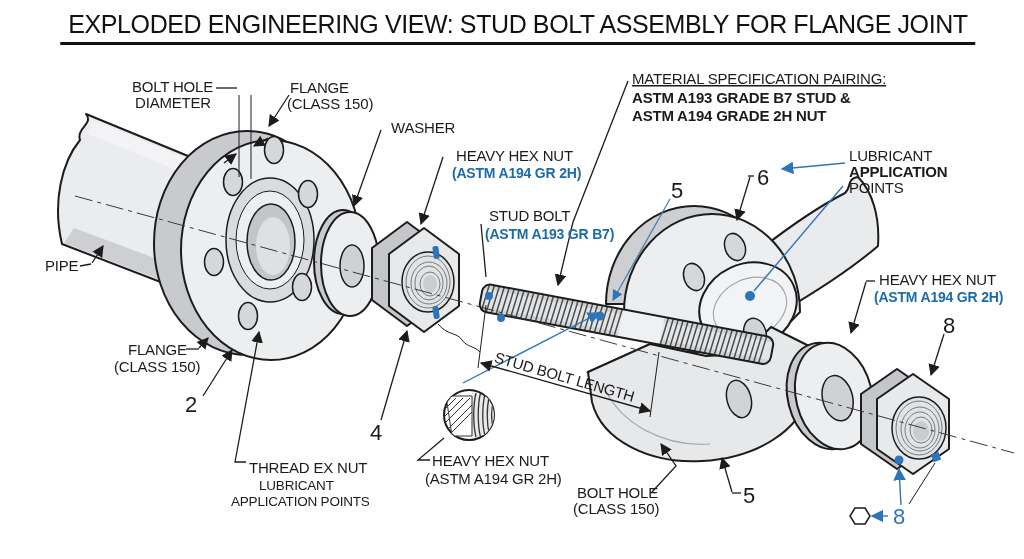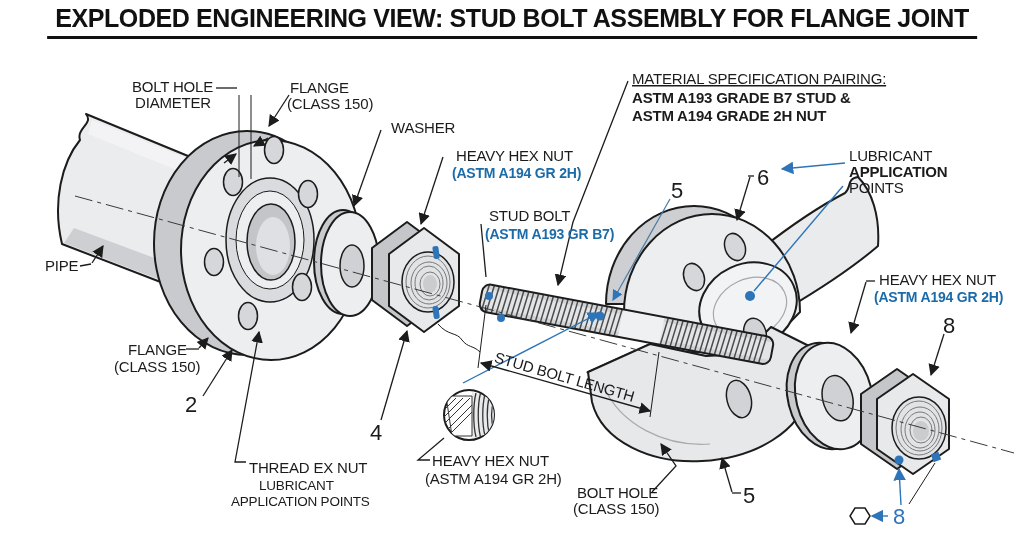--- a/index.html
+++ b/index.html
@@ -1,20 +1,20 @@
 <!DOCTYPE html>
 <html><head>
 <meta charset="utf-8">
 <style>
   html,body{margin:0;padding:0;background:#ffffff;}
   #stage{position:relative;width:1024px;height:559px;background:#ffffff;overflow:hidden;
          font-family:"Liberation Sans",sans-serif;}
   #title{position:absolute;top:4px;left:50%;transform:translateX(-50%);
-         font-size:25px;font-weight:bold;color:#111;white-space:nowrap;
-         letter-spacing:-0.4px;border-bottom:3px solid #111;padding:0 8px 3px 8px;margin:0;}
+         font-size:25px;font-weight:normal;color:#111;white-space:nowrap;
+         letter-spacing:-0.4px;border-bottom:3px solid #111;padding:0 8px 3px 8px;margin:6px;}
   svg{position:absolute;top:0;left:0;}
   text{font-family:"Liberation Sans",sans-serif;fill:#1b1b1b;letter-spacing:-0.2px;}
   .lbl{font-size:15px;}
   .lbl-sm{font-size:13.5px;}
   .lbl-b{font-size:15px;font-weight:bold;}
   .spec{font-size:14px;font-weight:bold;fill:#1a6ba8;}
   .num{font-size:22px;}
   .num-blue{font-size:22px;fill:#2e74b8;}
   .underline{text-decoration:underline;}
   .ln{stroke:#1c1c1c;stroke-width:1.3;fill:none;}

